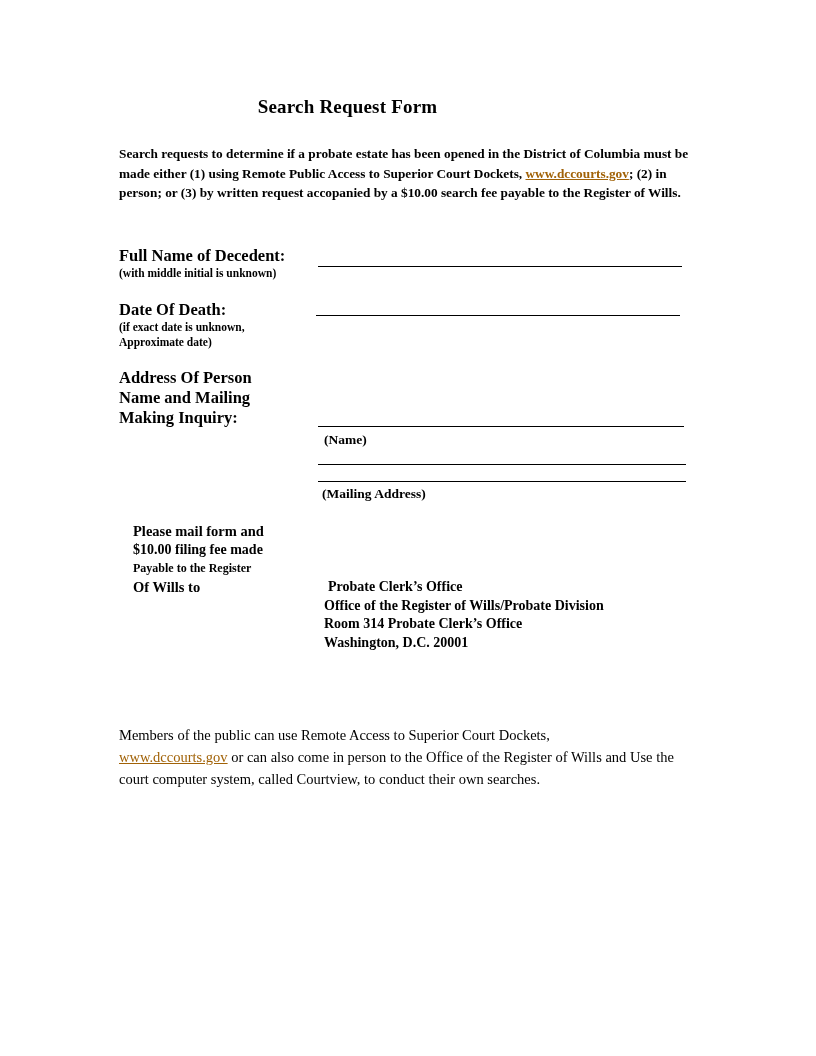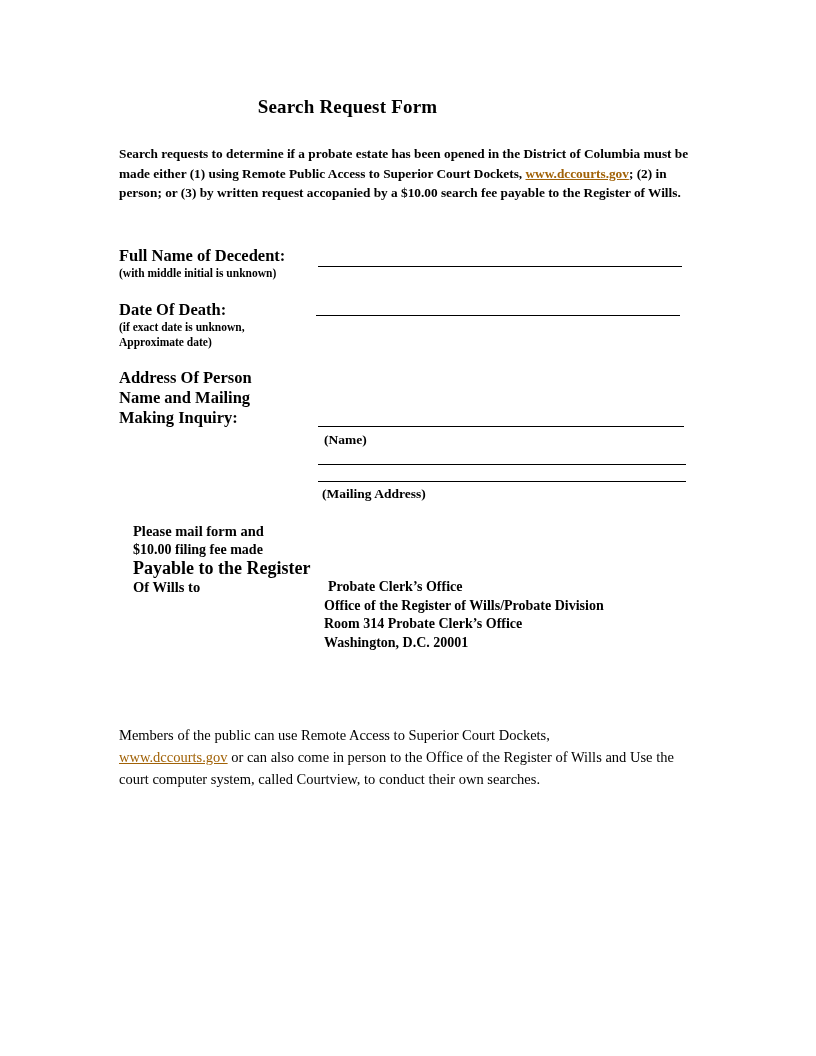--- a/index.html
+++ b/index.html
@@ -147,21 +147,21 @@
   </div>
   <div class="field-line" id="line-name"></div>
   <div class="field-caption" id="cap-name">(Name)</div>
   <div class="field-line" id="line-addr1"></div>
   <div class="field-line" id="line-addr2"></div>
   <div class="field-caption" id="cap-addr">(Mailing Address)</div>
 
   <div class="label-block" id="row-mail">
     <div class="label-main" style="font-size:14.5px;line-height:18.5px">Please mail form and</div>
     <div class="label-main" style="font-size:14px;line-height:18.5px">$10.00 filing fee made</div>
-    <div class="label-main" style="font-size:18px;line-height:18.5px">Payable to the Register</div>
+    <div class="label-main" style="font-size:12px;line-height:18.5px">Payable to the Register</div>
     <div class="label-main" style="font-size:14.5px;line-height:18.5px">Of Wills to</div>
   </div>
 
   <div class="addr-block">
     <div class="first-line">Probate Clerk’s Office</div>
     <div>Office of the Register of Wills/Probate Division</div>
     <div>Room 314 Probate Clerk’s Office</div>
     <div>Washington, D.C.  20001</div>
   </div>
 

